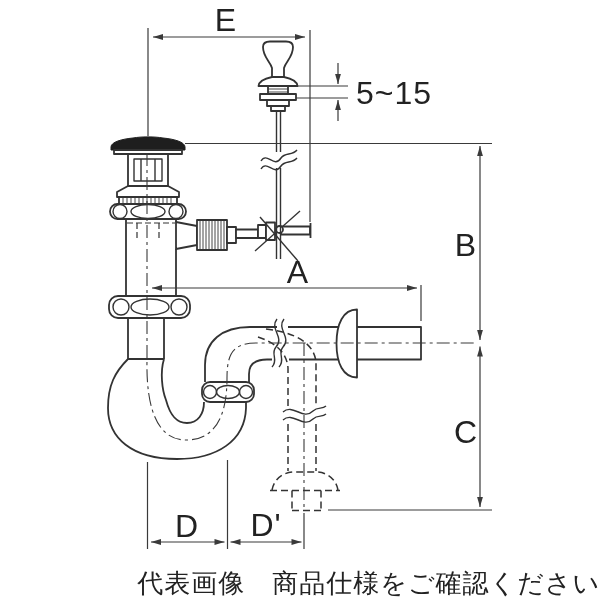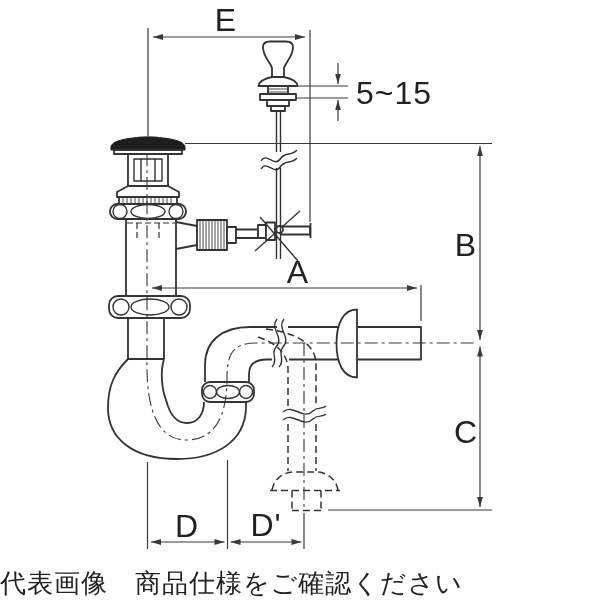--- a/index.html
+++ b/index.html
@@ -18,21 +18,21 @@
   
   .hid{stroke:var(--object,#333);stroke-width:1.5;fill:none;stroke-dasharray:7 4;}
   .hidt{stroke:var(--object,#333);stroke-width:1.2;fill:none;stroke-dasharray:6 3;}
   
   .cl{stroke:var(--line,#3a3a3a);stroke-width:1.1;fill:none;stroke-dasharray:13 4 3 4;}
   
   .dim{stroke:var(--line,#3a3a3a);stroke-width:1.2;fill:none;}
   .arrhead{fill:var(--line,#3a3a3a);stroke:none;}
   .lbl{fill:var(--text,#222);font-size:32px;letter-spacing:1px;}
   .caption{
-    position:absolute;left:0;right:0;top:566px;text-align:left;
+    position:absolute;left:0;right:0;top:566px;text-align:right;
     font-size:26px;color:var(--text,#222);letter-spacing:1px;white-space:nowrap;
   }
 </style>
 </head>
 <body>
 
 <div class="stage">
 <svg width="600" height="600" viewBox="0 0 600 600">
   <defs>
     <marker id="arr" viewBox="0 0 12 12" refX="11" refY="6" markerWidth="12" markerHeight="12" markerUnits="userSpaceOnUse" orient="auto-start-reverse">

